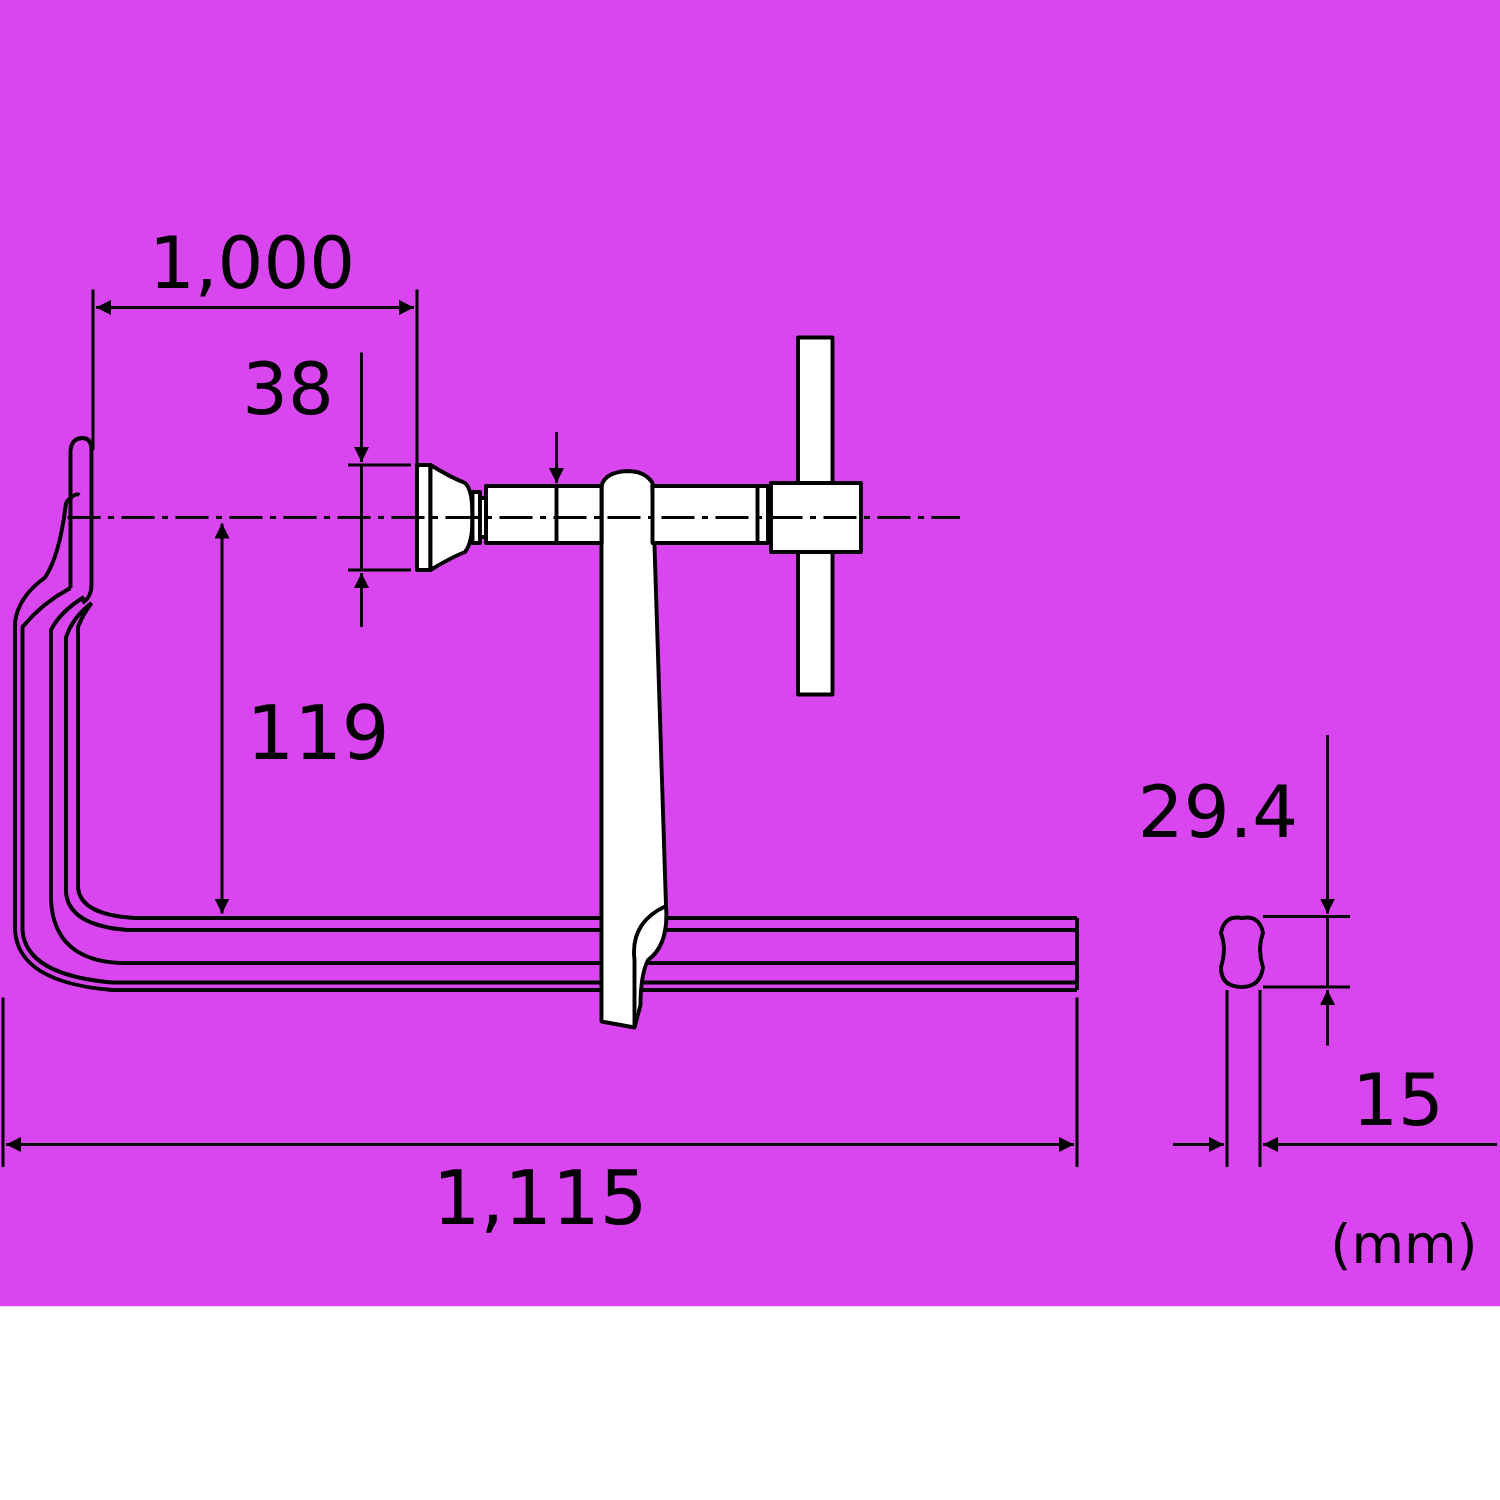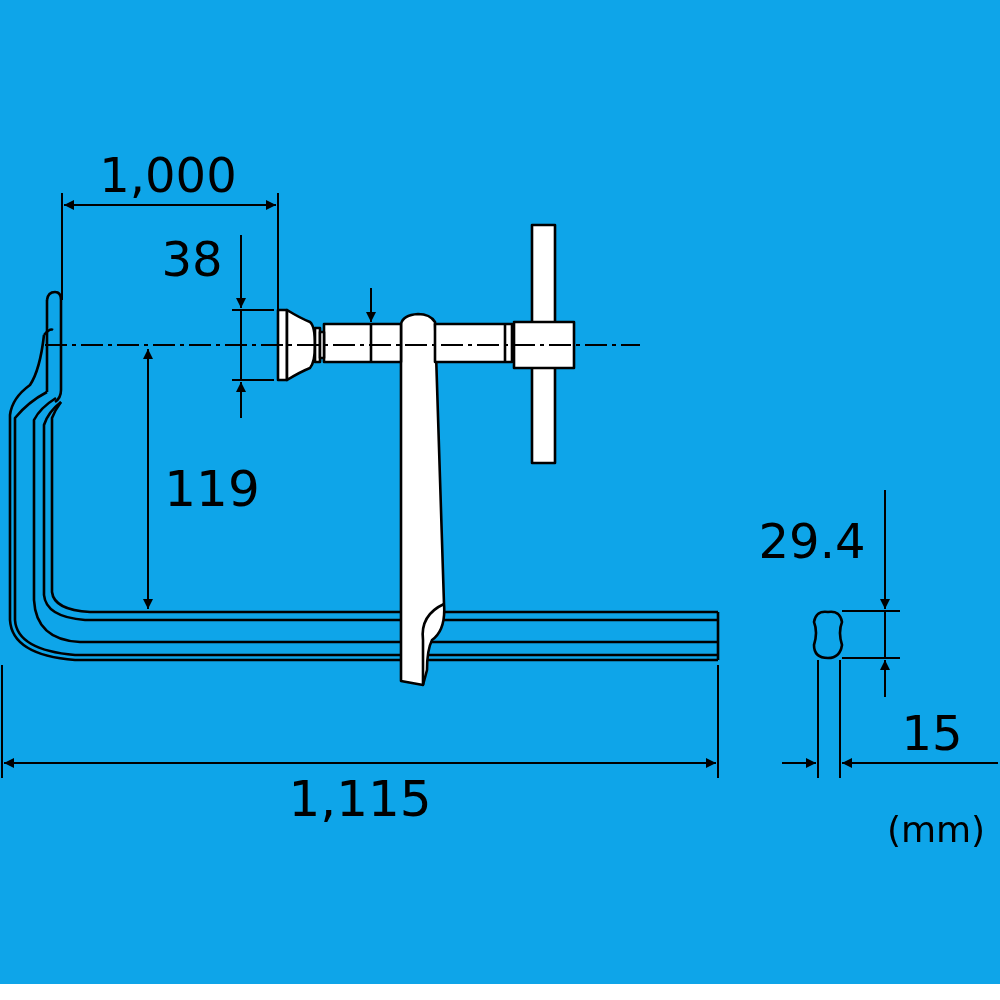--- a/index.html
+++ b/index.html
@@ -1,16 +1,16 @@
 <!DOCTYPE html>
 <html><head>
 <meta charset="utf-8">
 <style>
   html, body { margin: 0; padding: 0; background: #ffffff; }
-  #canvas { position: relative; width: 1000px; height: 984px; overflow: hidden; background: #0ea5e9; }
+  #canvas { position: relative; width: 1000px; height: 871px; overflow: hidden; background: #d946ef; }
   svg { position: absolute; left: 0; top: 0; }
   .lbl { font-family: "DejaVu Sans", sans-serif; fill: #000; }
 </style>
 </head>
 <body>
 
 <div id="canvas">
 <svg width="1000" height="1000" viewBox="0 0 1000 1000" xmlns="http://www.w3.org/2000/svg" fill="none" stroke="#000" stroke-width="3" stroke-linejoin="round">
 
   <defs>

